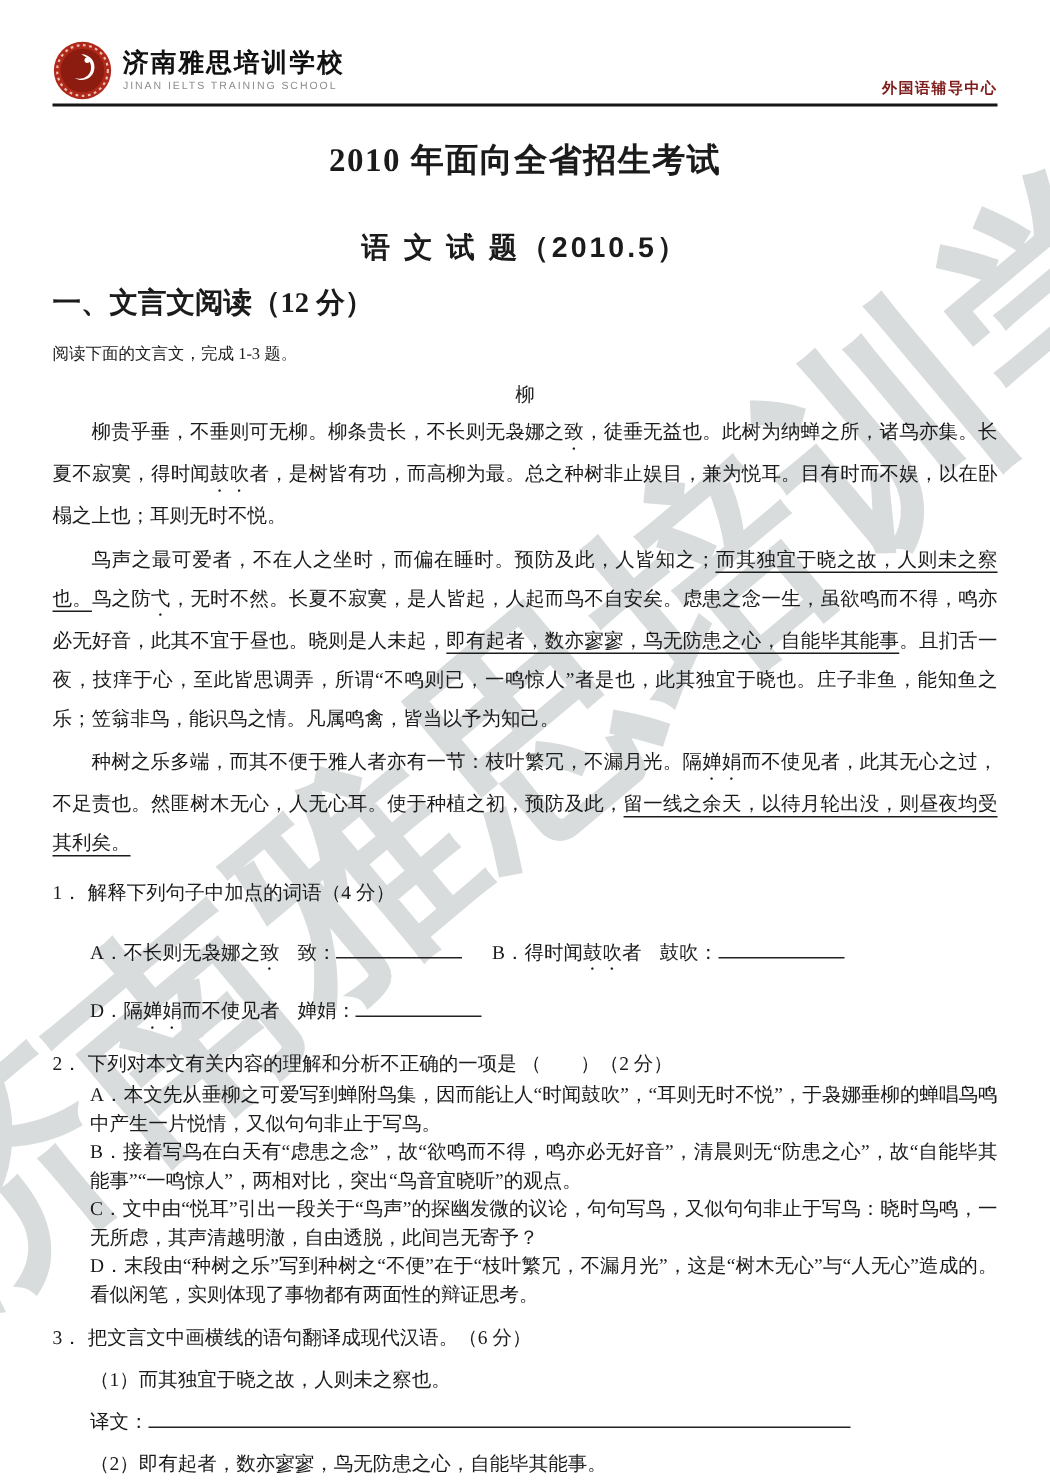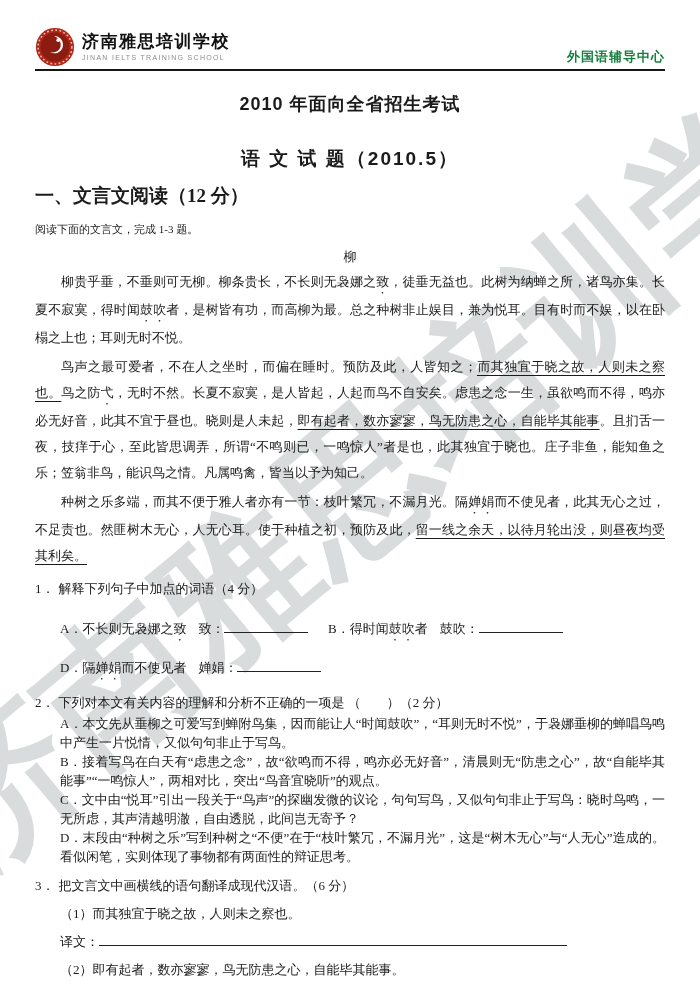--- a/index.html
+++ b/index.html
@@ -21,25 +21,25 @@
     display:flex;justify-content:space-between;align-items:flex-end;
     padding-top:27px;border-bottom:2px solid #161616;padding-bottom:2px;
   }
   .brand{display:flex;align-items:center;gap:7px;}
   .logo{width:40px;height:40px;flex:0 0 auto;}
   .brand-text{display:flex;flex-direction:column;line-height:1.1;}
   .brand-cn{font-size:17px;font-weight:700;letter-spacing:1.5px;color:#111;
     font-family:"Liberation Sans",sans-serif;}
   .brand-en{font-size:7px;color:#8b8b8b;letter-spacing:1.3px;margin-top:2px;
     font-family:"Liberation Sans",sans-serif;}
-  .dept{font-size:13px;font-weight:700;color:#15803d;padding-bottom:1px;
+  .dept{font-size:10px;font-weight:700;color:#7f1d1d;padding-bottom:1px;
     font-family:"Liberation Sans",sans-serif;letter-spacing:1px;}
   
-  .exam-title{margin-top:21px;text-align:center;font-size:18px;font-weight:700;
-    font-family:Liberation Sans, sans-serif;letter-spacing:1px;}
+  .exam-title{margin-top:21px;text-align:center;font-size:22px;font-weight:700;
+    font-family:Liberation Serif, serif;letter-spacing:1px;}
   .exam-subtitle{margin-top:30px;text-align:center;font-size:19px;font-weight:700;
     font-family:"Liberation Sans",sans-serif;letter-spacing:2px;}
   
   .section-heading{margin-top:11px;font-size:19px;font-weight:700;}
   .passage-intro{margin-top:13px;font-size:11px;}
   .passage-title{margin-top:11px;text-align:center;font-size:13px;}
   .passage{margin:3px 0 0;font-size:13px;line-height:26px;text-indent:2em;text-align:justify;}
   .seg-u{text-decoration:underline;text-underline-offset:4px;text-decoration-thickness:1px;}
   .seg-d{-webkit-text-emphasis:filled dot;text-emphasis:filled dot;
     -webkit-text-emphasis-position:under right;text-emphasis-position:under right;}

